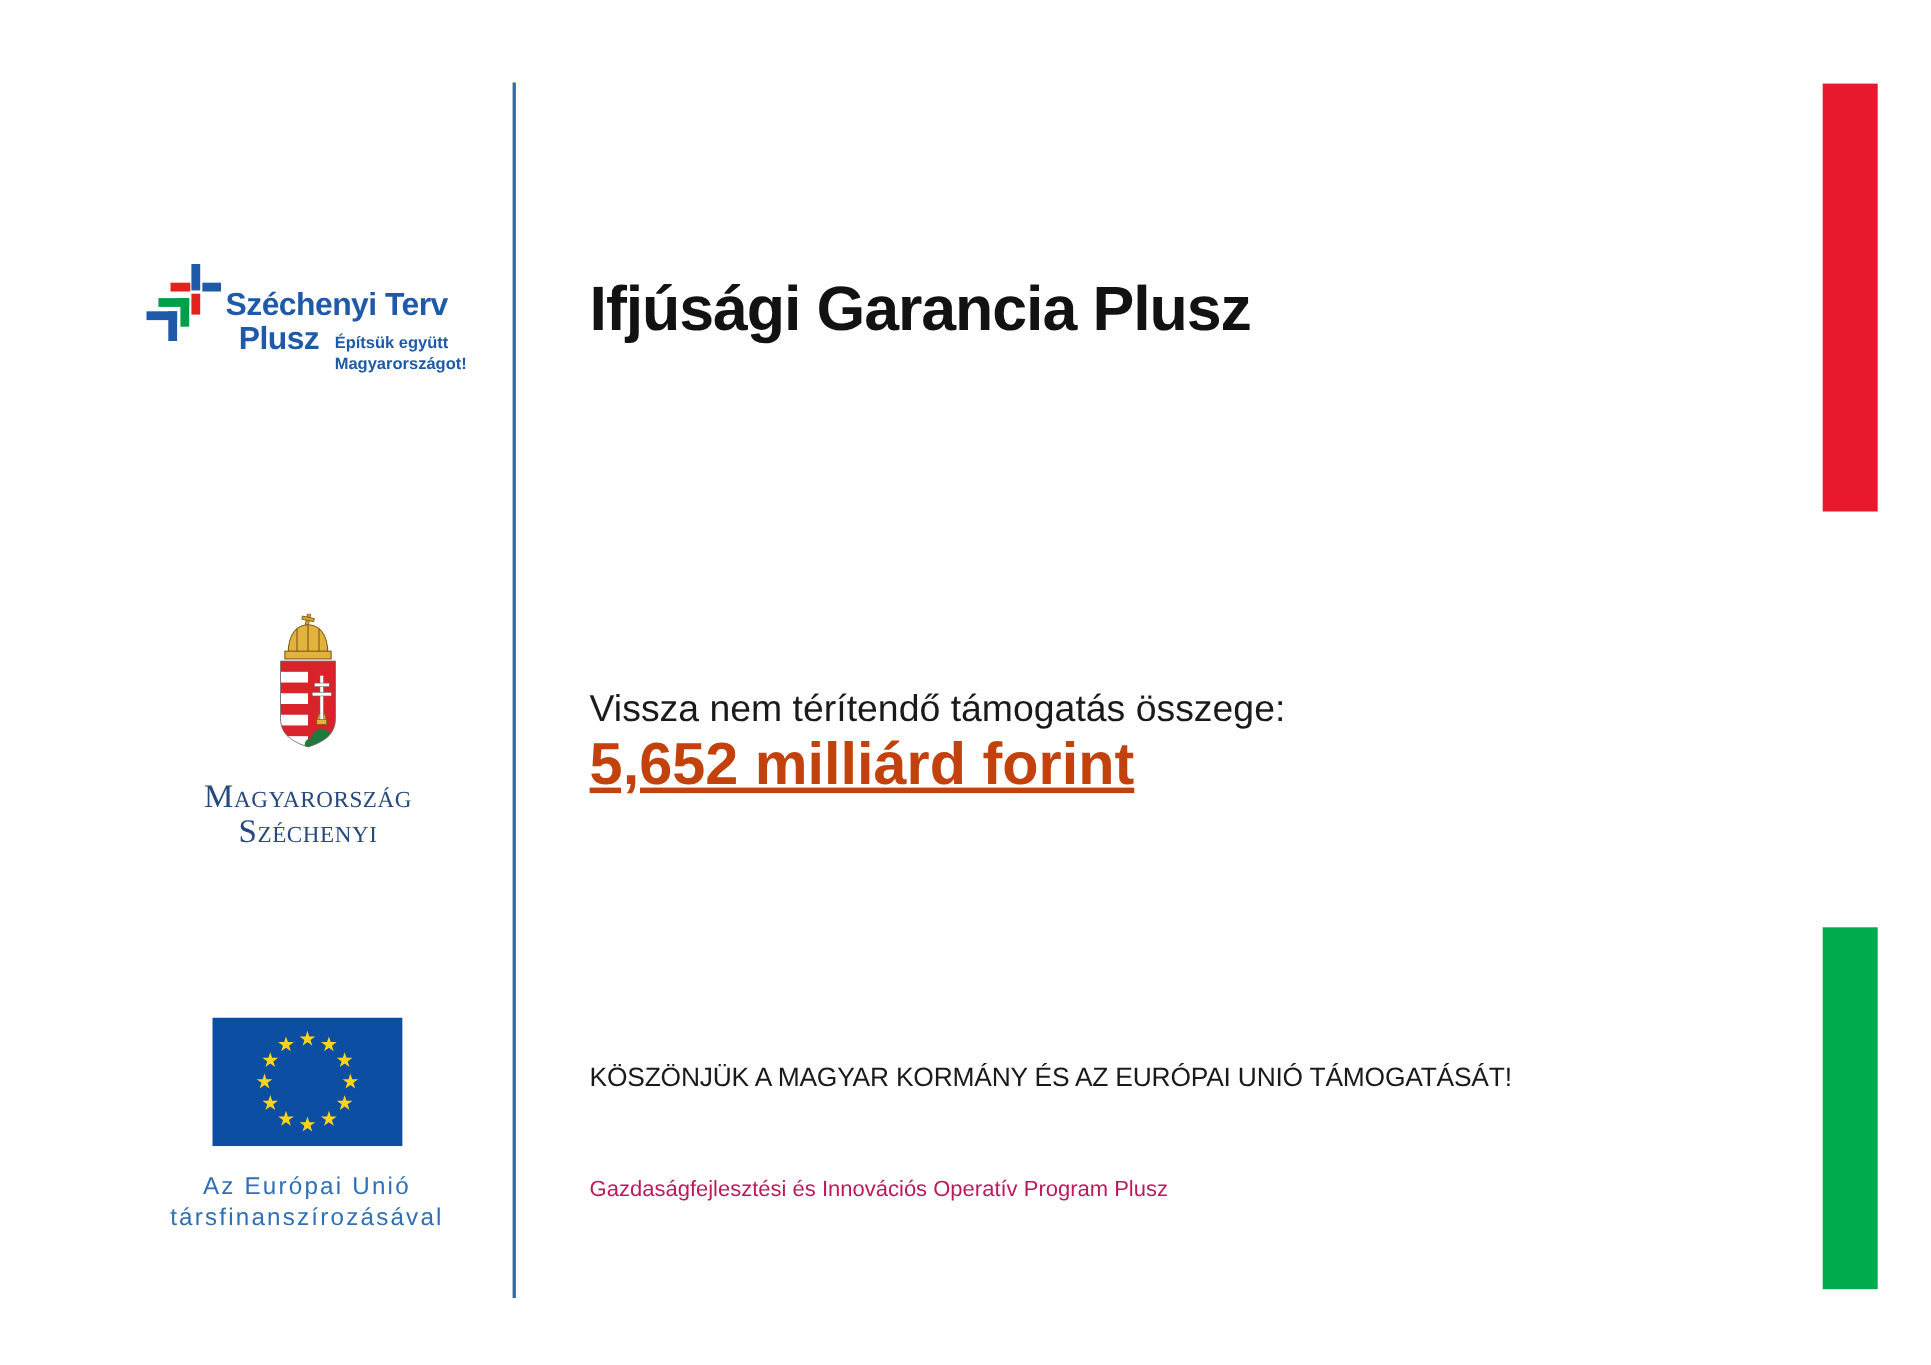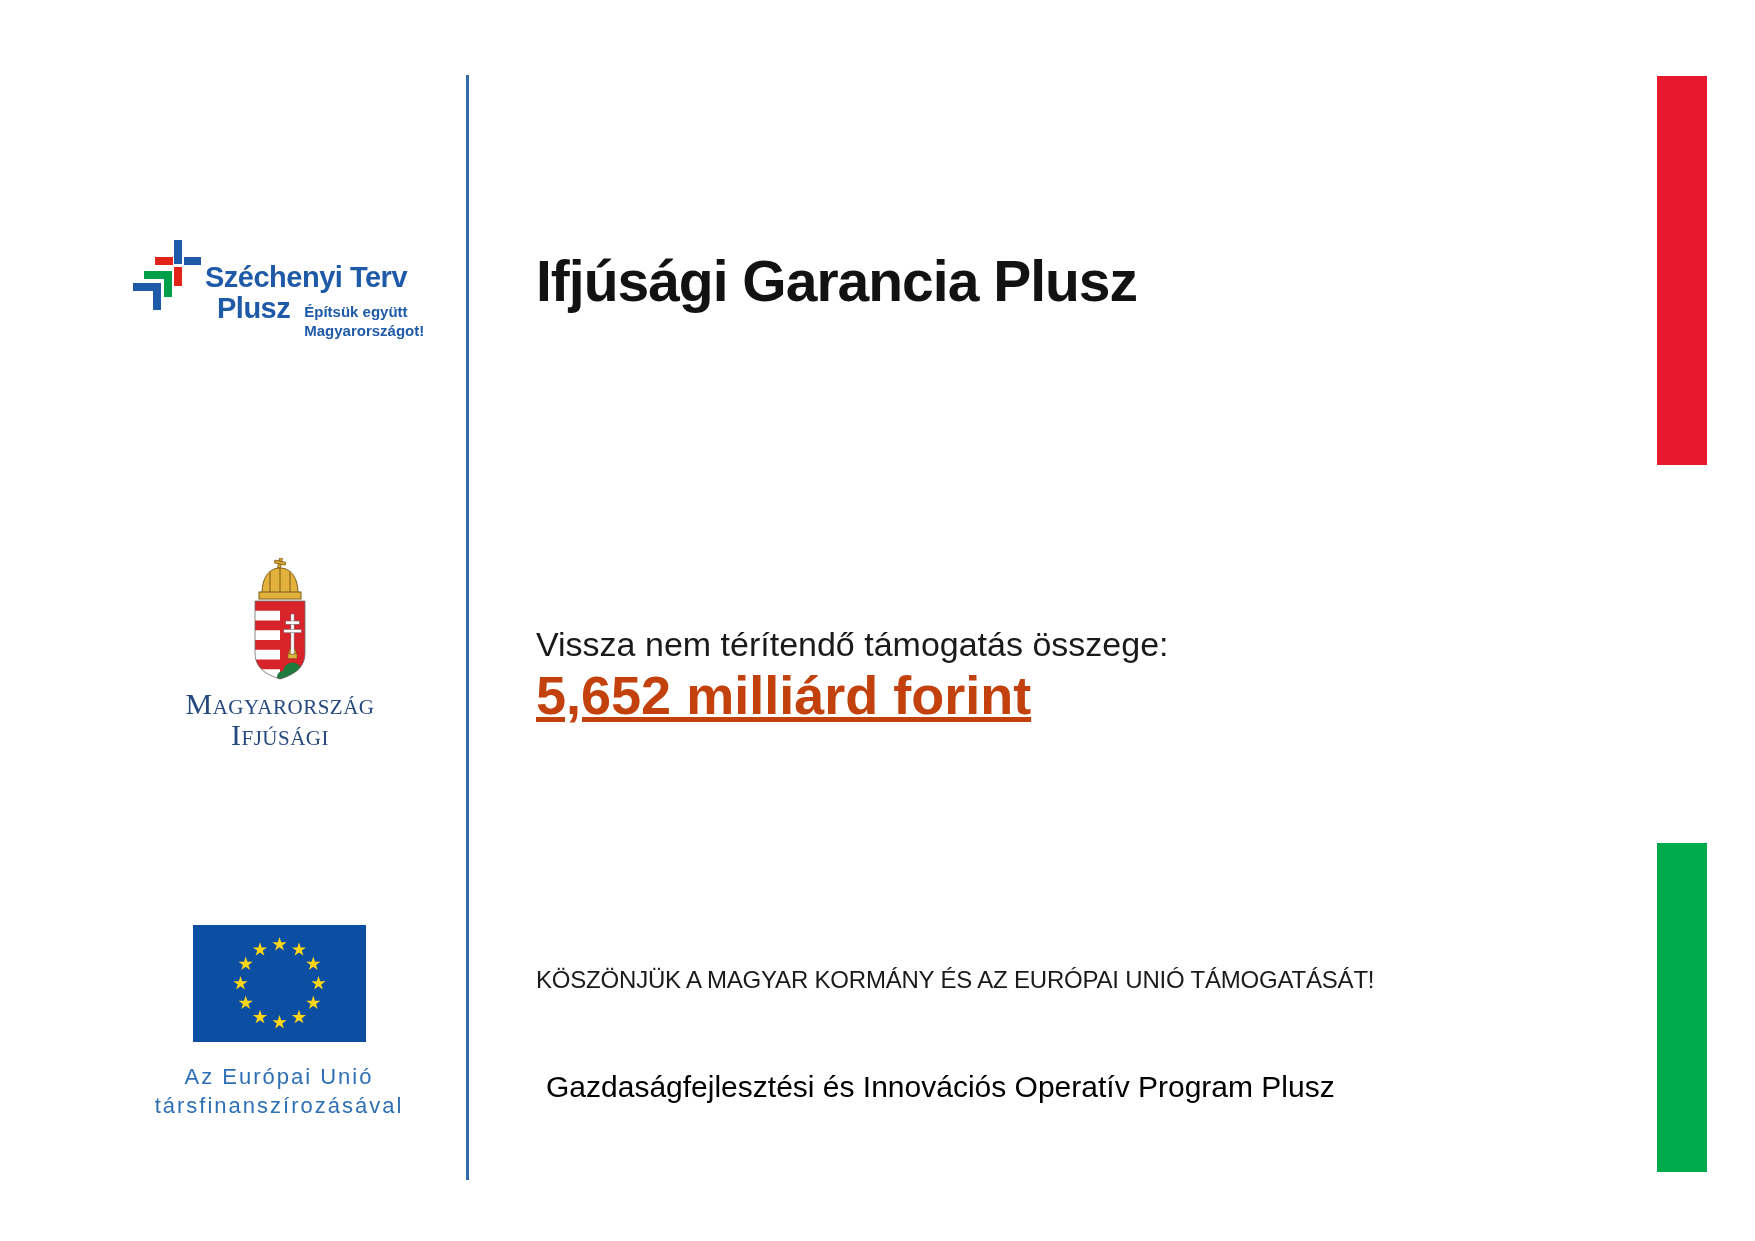--- a/index.html
+++ b/index.html
@@ -23,21 +23,21 @@
   
   .szechenyi{position:absolute;left:133px;top:238px;width:330px;height:120px;}
   .sz-icon{position:absolute;left:0;top:2px;}
   .sz-text{position:absolute;left:72px;top:24px;color:#1e5aa8;}
   .sz-name{font-weight:bold;font-size:29px;line-height:31px;letter-spacing:-0.5px;}
   .sz-row2{display:flex;align-items:flex-start;margin-left:12px;}
   .sz-tagline{font-weight:bold;font-size:15px;line-height:19px;margin-left:14px;margin-top:9px;}
 
   .gov{position:absolute;left:160px;top:558px;width:240px;text-align:center;}
   .gov-caption{
-    margin-top:4px;
+    margin-top:24px;
     font-family:"Liberation Serif", serif;
     font-variant:small-caps;
     font-size:30px;line-height:31px;
     color:#26497f;letter-spacing:0.5px;
   }
 
   .eu{position:absolute;left:118px;top:925px;width:322px;text-align:center;}
   .eu-caption{
     margin-top:16px;
     font-size:22px;line-height:29px;letter-spacing:2px;
@@ -62,21 +62,21 @@
   .grant-amount{
     position:absolute;left:536px;top:664px;
     font-size:54px;font-weight:bold;color:#c2410c;white-space:nowrap;text-decoration:underline;
   }
   .thanks{
     position:absolute;left:536px;top:966px;
     font-size:24px;color:#1a1a1a;white-space:nowrap;letter-spacing:-0.2px;
   }
   .program{
     position:absolute;left:536px;top:1070px;
-    font-size:30px;color:#000000;white-space:nowrap;margin-left:10px;
+    font-size:20px;color:#be185d;white-space:nowrap;
   }
 </style>
 </head>
 <body>
 
 <div class="poster">
 
   <div class="divider"></div>
   <div class="bar red"></div>
   <div class="bar green"></div>
@@ -141,21 +141,21 @@
         <g fill="#ffffff" stroke="#666666" stroke-width="0.5">
           <rect x="38.9" y="56" width="3.2" height="40"></rect>
           <rect x="33.8" y="63" width="13.5" height="3.2"></rect>
           <rect x="31.8" y="71.5" width="17.5" height="3.2"></rect>
         </g>
       </g>
       <path d="M3,43 H53 V95 C53,110 42,116.5 28,121 C14,116.5 3,110 3,95 Z" fill="none" stroke="#6a6a6a" stroke-width="0.8"></path>
     </svg>
     <div class="gov-caption">
       <div>Magyarország</div>
-      <div>Ifjúsági</div>
+      <div>Széchenyi</div>
     </div>
   </div>
 
   <div class="eu">
     <svg width="173" height="117" viewBox="0 0 173 117">
       <defs>
         <path id="eustar" d="M0,-7.5 L1.68,-2.32 L7.13,-2.32 L2.73,0.89 L4.41,6.07 L0,2.87 L-4.41,6.07 L-2.73,0.89 L-7.13,-2.32 L-1.68,-2.32 Z" fill="#ffd617"></path>
       </defs>
       <rect x="0" y="0" width="173" height="117" fill="#0b4ea2"></rect>
       <use href="#eustar" transform="translate(86.5,19.5)"></use>

